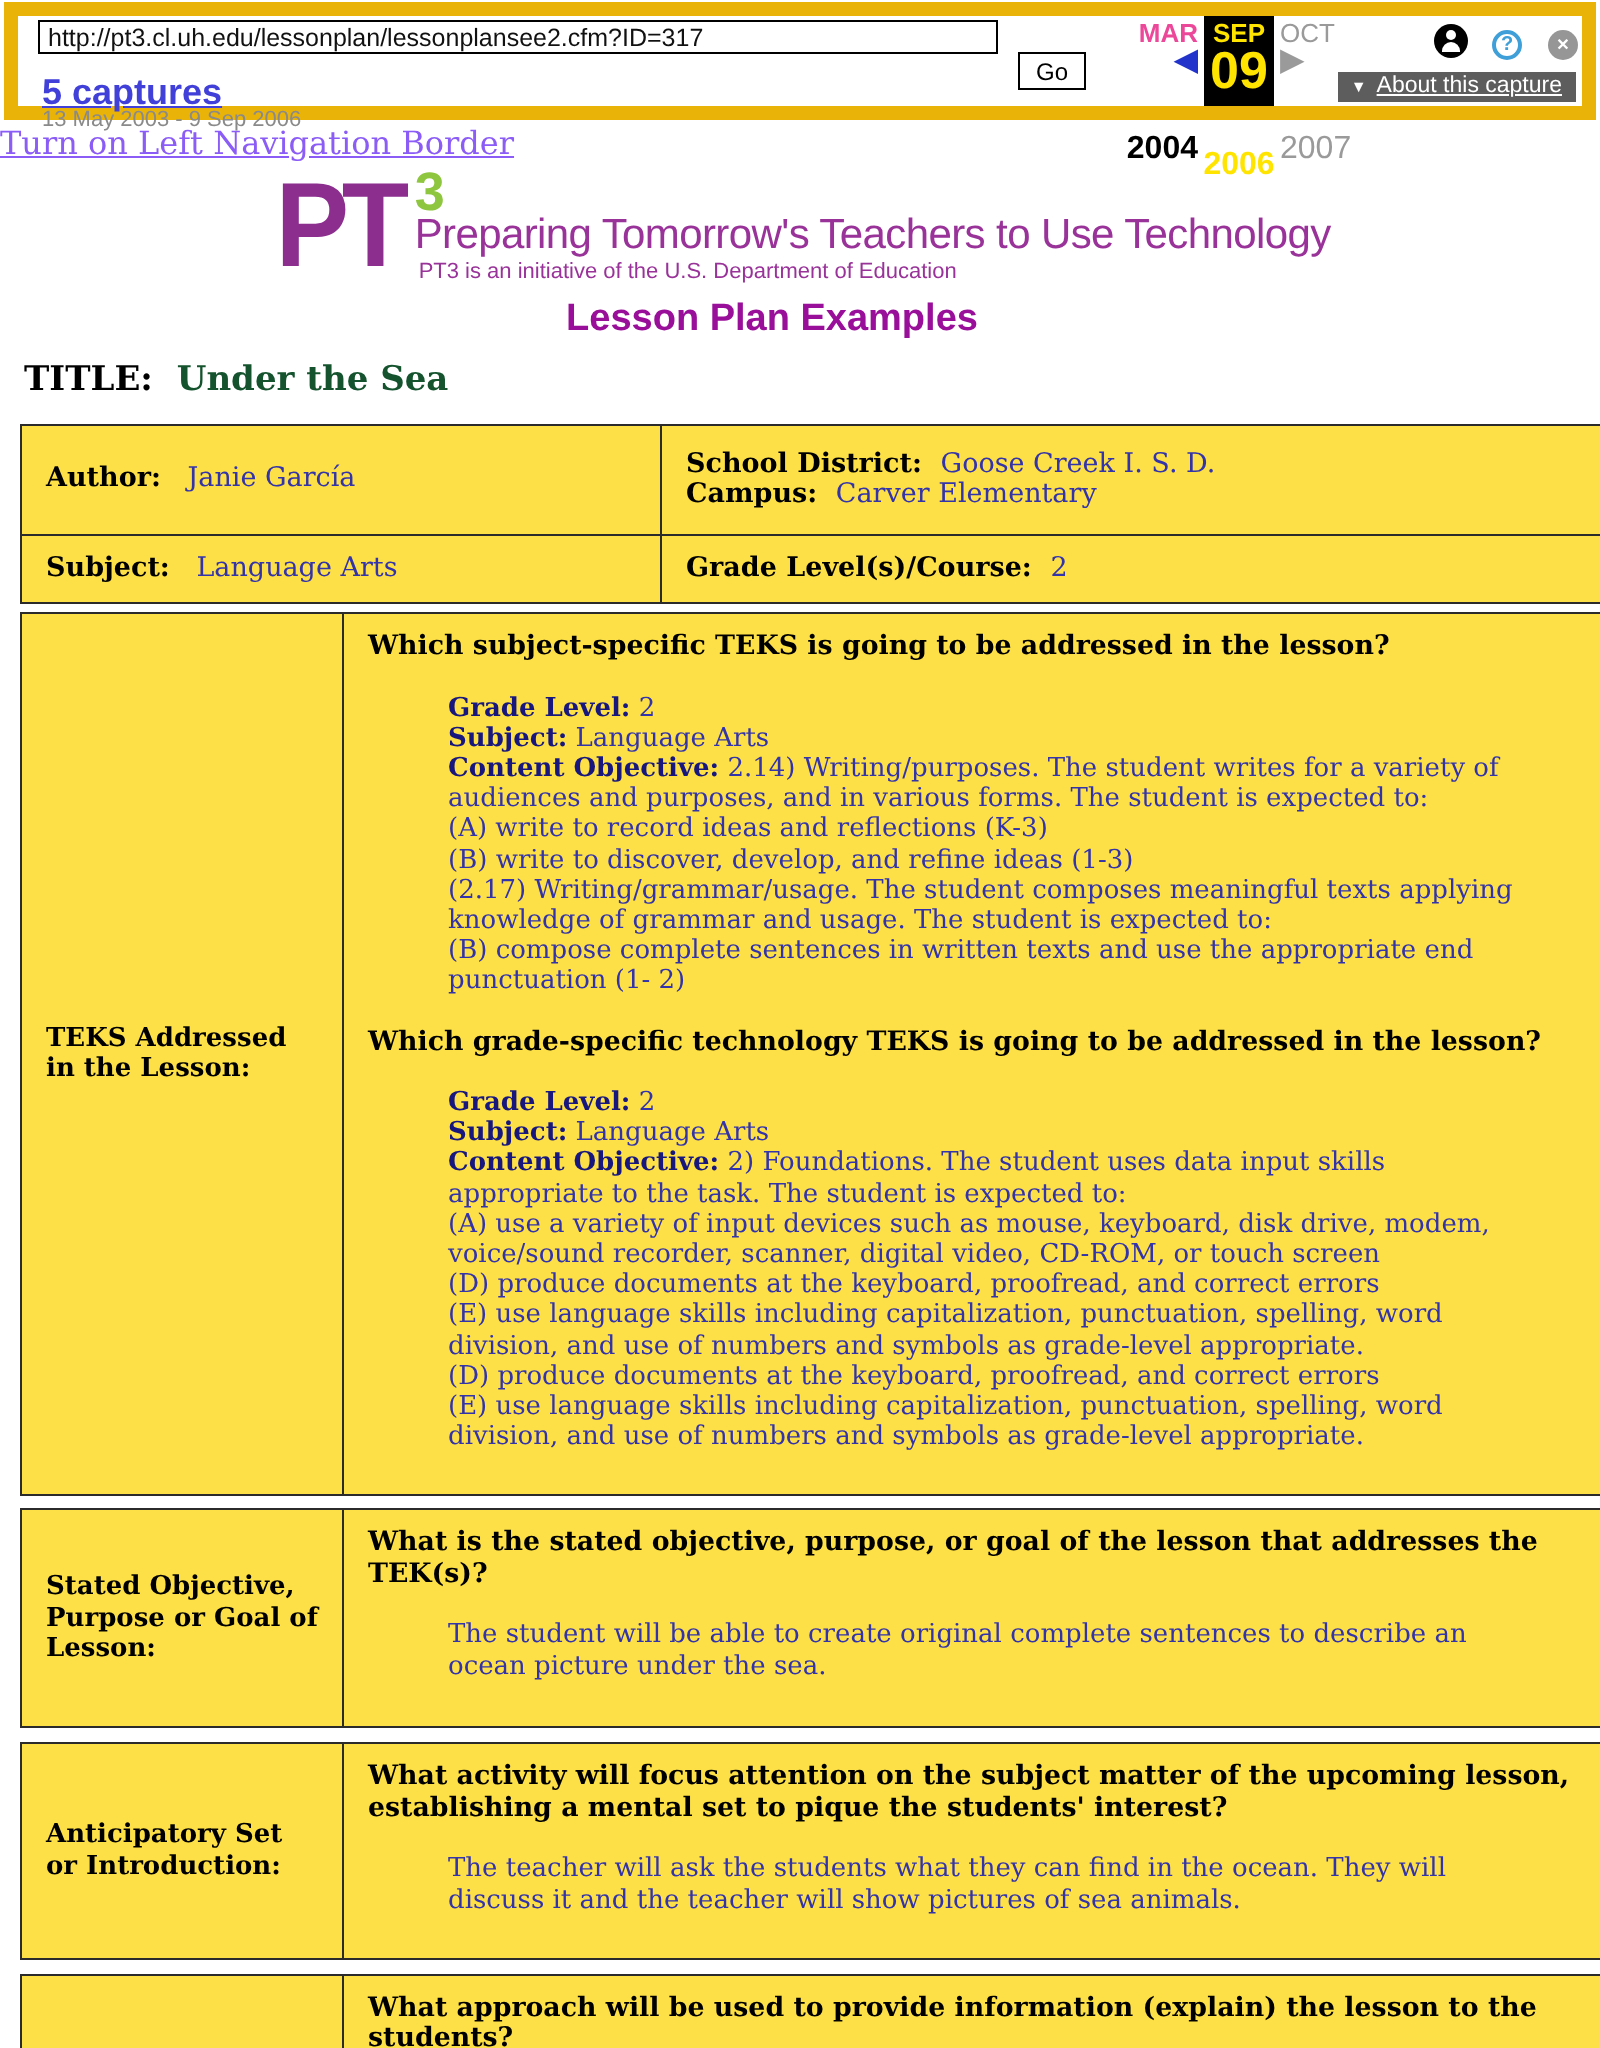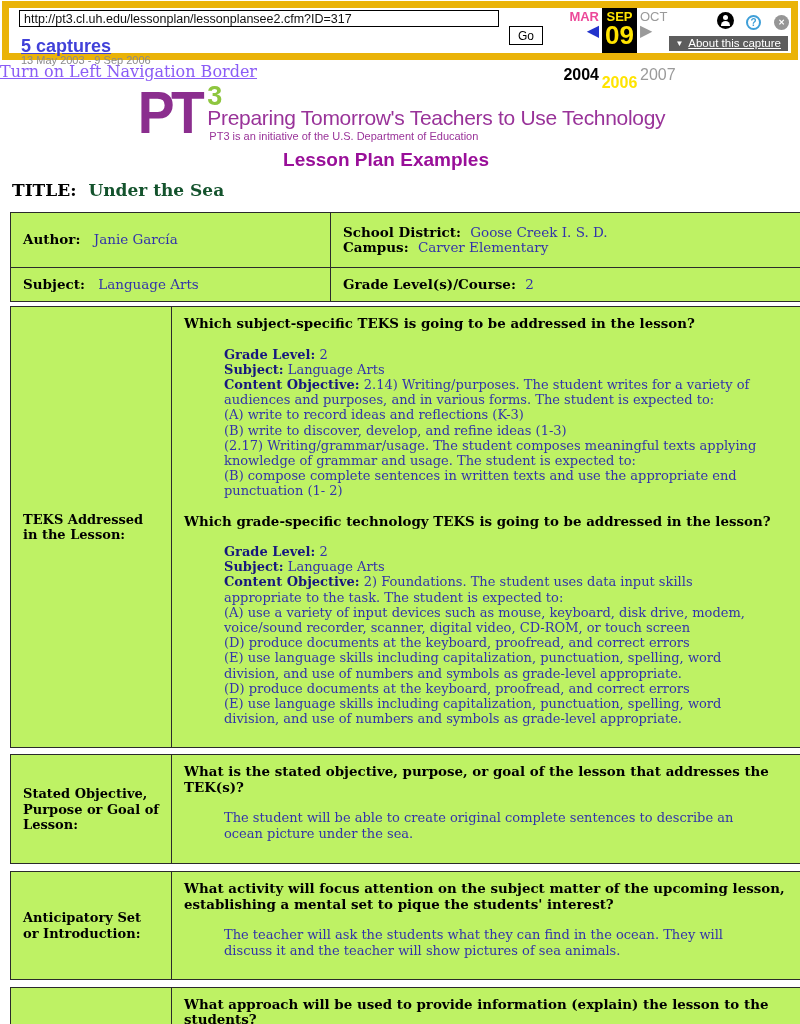--- a/index.html
+++ b/index.html
@@ -69,21 +69,21 @@
                   color:#993399; letter-spacing:-0.3px; }
   .logo-sub { font-family:"Liberation Sans", sans-serif; font-size:11px; line-height:12px;
               color:#993399; margin-top:1px; margin-left:2px; }
   .lesson-heading { text-align:center; font-family:"Liberation Sans", sans-serif; font-weight:bold;
                     font-size:19px; color:#990f99; margin-top:7px; transform:translateX(-14px); }
   .title-line { margin:9px 0 0 12px; font-size:17px; font-weight:bold; color:#000; }
   .title-line .val { color:#14532d; margin-left:6px; }
 
   
   table { border-collapse:collapse; margin-left:10px; width:985px; table-layout:fixed; }
-  td { border:1.5px solid #2b2b2b; background:#bef264; }
+  td { border:1.5px solid #2b2b2b; background:#fde047; }
   .info-table { margin-top:12px; }
   .info-table td { font-size:13.5px; padding-left:12px; vertical-align:middle; line-height:15.5px; }
   .info-table .c1 { width:320px; }
   .info-table tr:nth-child(1) td { height:55px; }
   .info-table tr:nth-child(2) td { height:34px; }
   .lab { font-weight:bold; color:#000; }
   .val-blue { color:#3333aa; }
   .gap2 { margin-left:9px; }
   .gap1 { margin-left:5px; }
 

